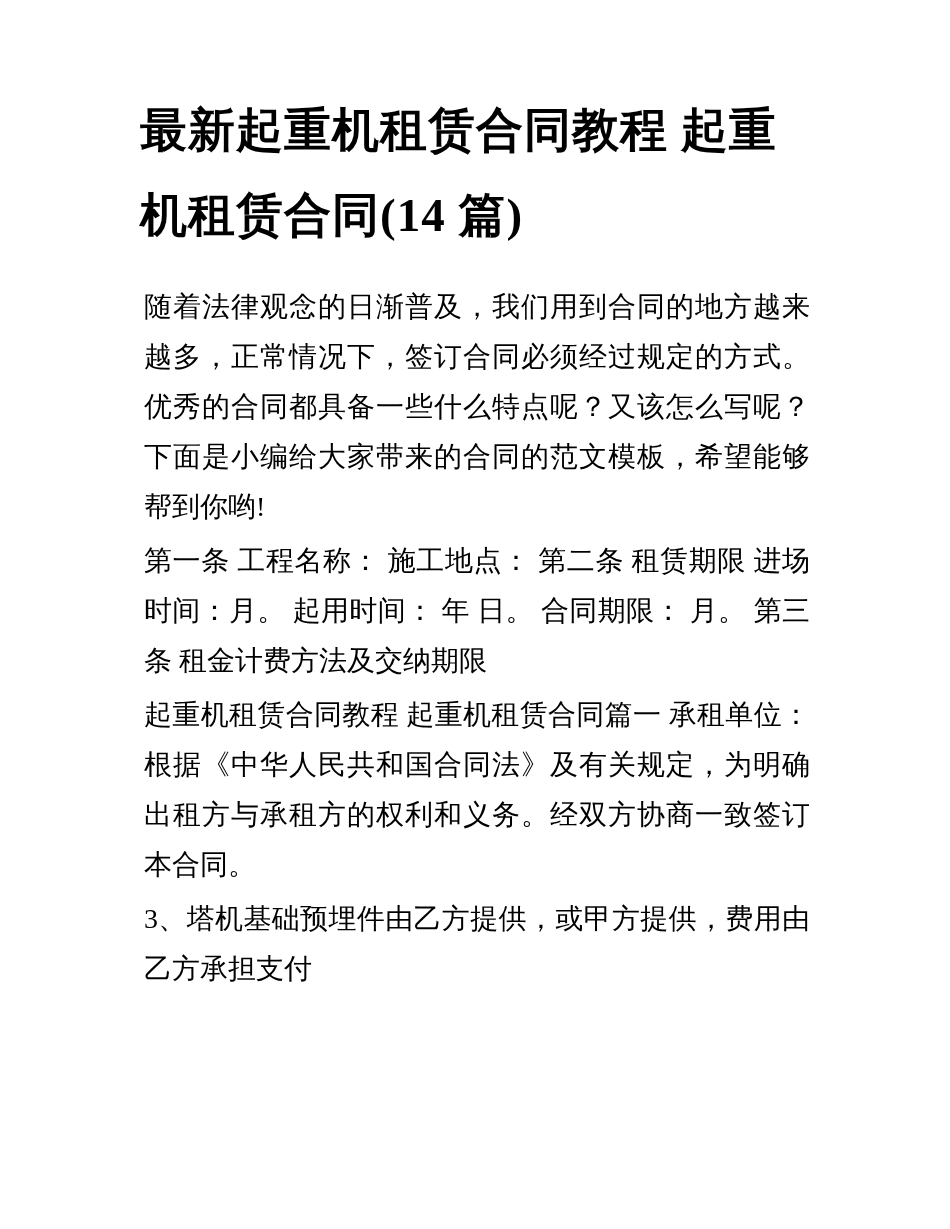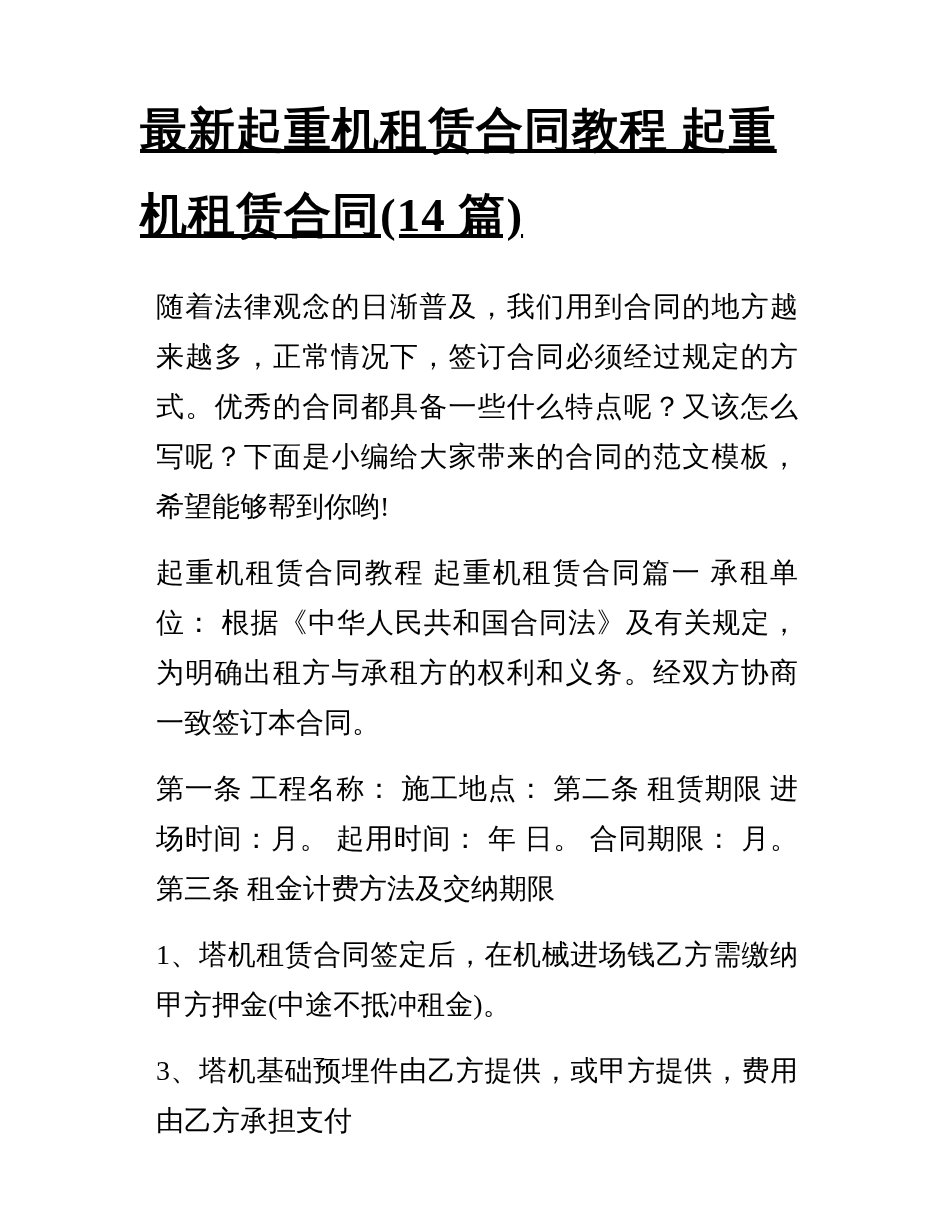--- a/index.html
+++ b/index.html
@@ -20,41 +20,39 @@
   }
   .doc-title {
     margin: 0 0 24px 0;
     font-size: 47px;
     font-weight: 700;
     line-height: 85px;
     letter-spacing: 1px;
     text-align: left;
     color: #000000;
     word-break: break-all;
-    text-decoration: underline;
   }
   .doc-para {
-    margin: 16px;
+    margin: 4px;
     font-size: 28px;
     line-height: 50px;
     text-align: justify;
     text-justify: inter-ideograph;
     word-break: break-all;
     color: #000000;
   }
 </style>
 </head>
 <body>
 
 <div class="page">
   <h1 class="doc-title">最新起重机租赁合同教程 起重机租赁合同(14 篇)</h1>
 
   <p class="doc-para">随着法律观念的日渐普及，我们用到合同的地方越来越多，正常情况下，签订合同必须经过规定的方式。优秀的合同都具备一些什么特点呢？又该怎么写呢？下面是小编给大家带来的合同的范文模板，希望能够帮到你哟!</p>
 
+  <p class="doc-para">第一条 工程名称： 施工地点： 第二条 租赁期限 进场时间：月。 起用时间： 年 日。 合同期限： 月。 第三条 租金计费方法及交纳期限</p>
+
   <p class="doc-para">起重机租赁合同教程 起重机租赁合同篇一 承租单位： 根据《中华人民共和国合同法》及有关规定，为明确出租方与承租方的权利和义务。经双方协商一致签订本合同。</p>
 
-  <p class="doc-para">第一条 工程名称： 施工地点： 第二条 租赁期限 进场时间：月。 起用时间： 年 日。 合同期限： 月。 第三条 租金计费方法及交纳期限</p>
-
-  <p class="doc-para">1、塔机租赁合同签定后，在机械进场钱乙方需缴纳甲方押金(中途不抵冲租金)。</p>
 
 
   <p class="doc-para">3、塔机基础预埋件由乙方提供，或甲方提供，费用由乙方承担支付</p>
 </div>
 
 </body></html>

